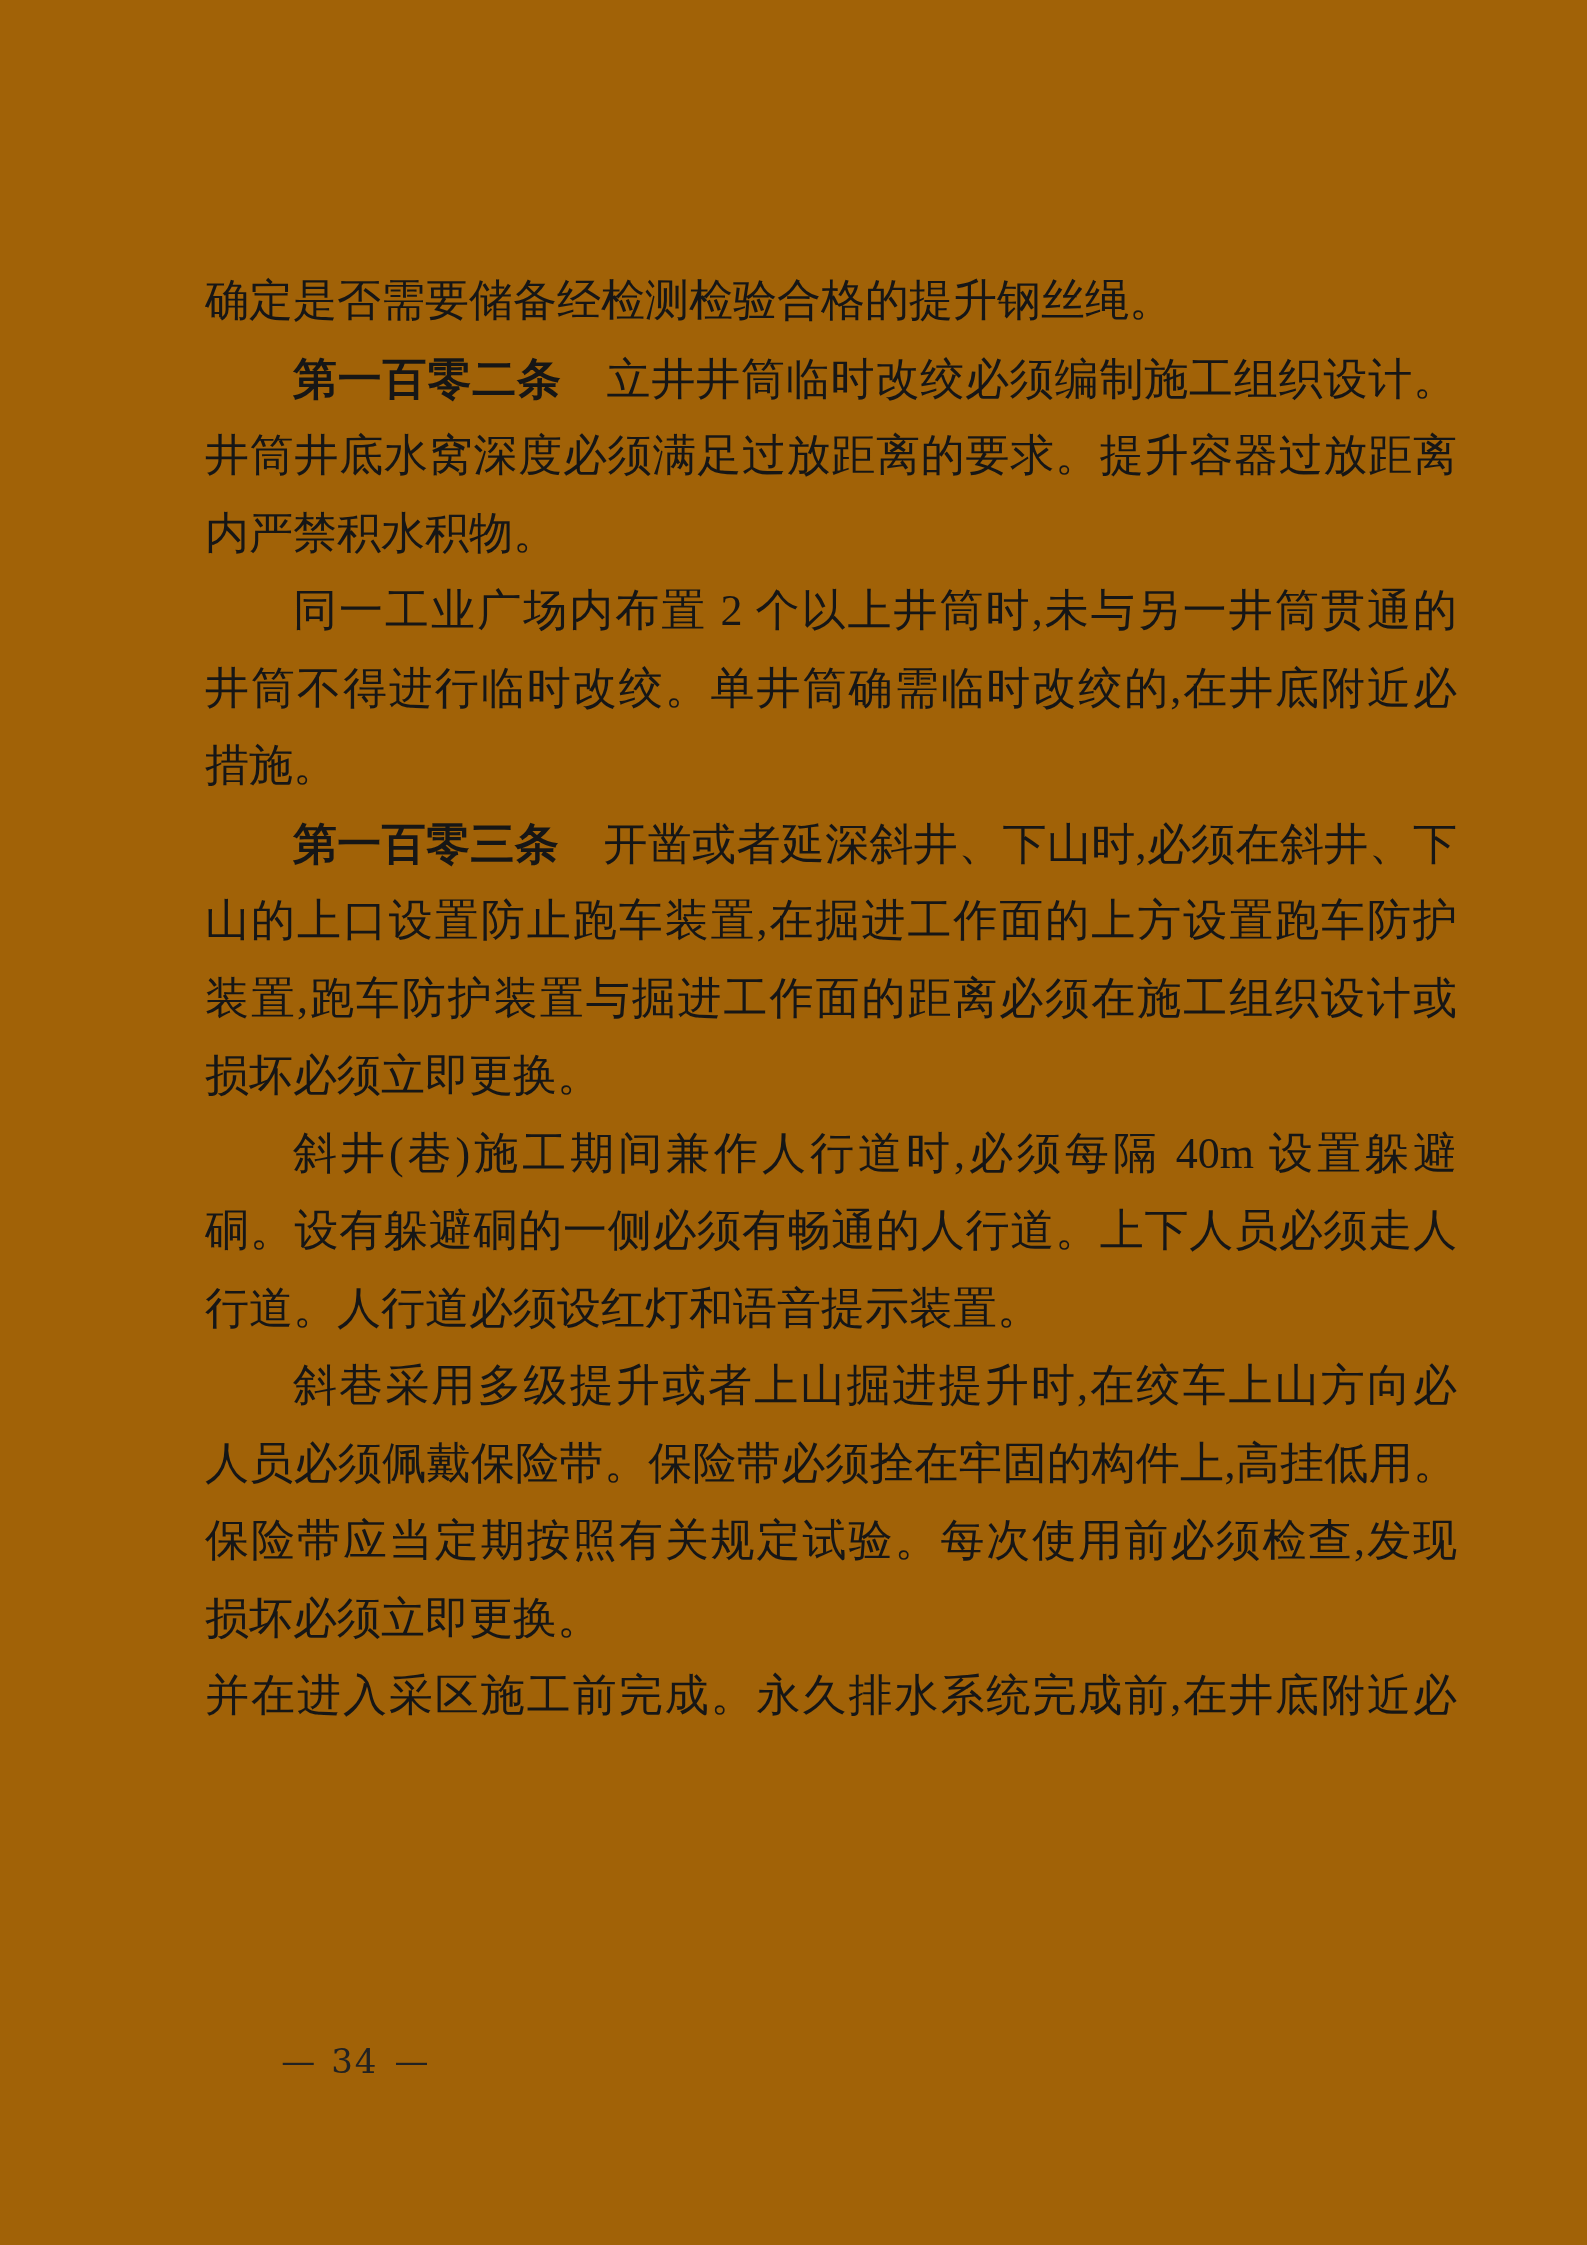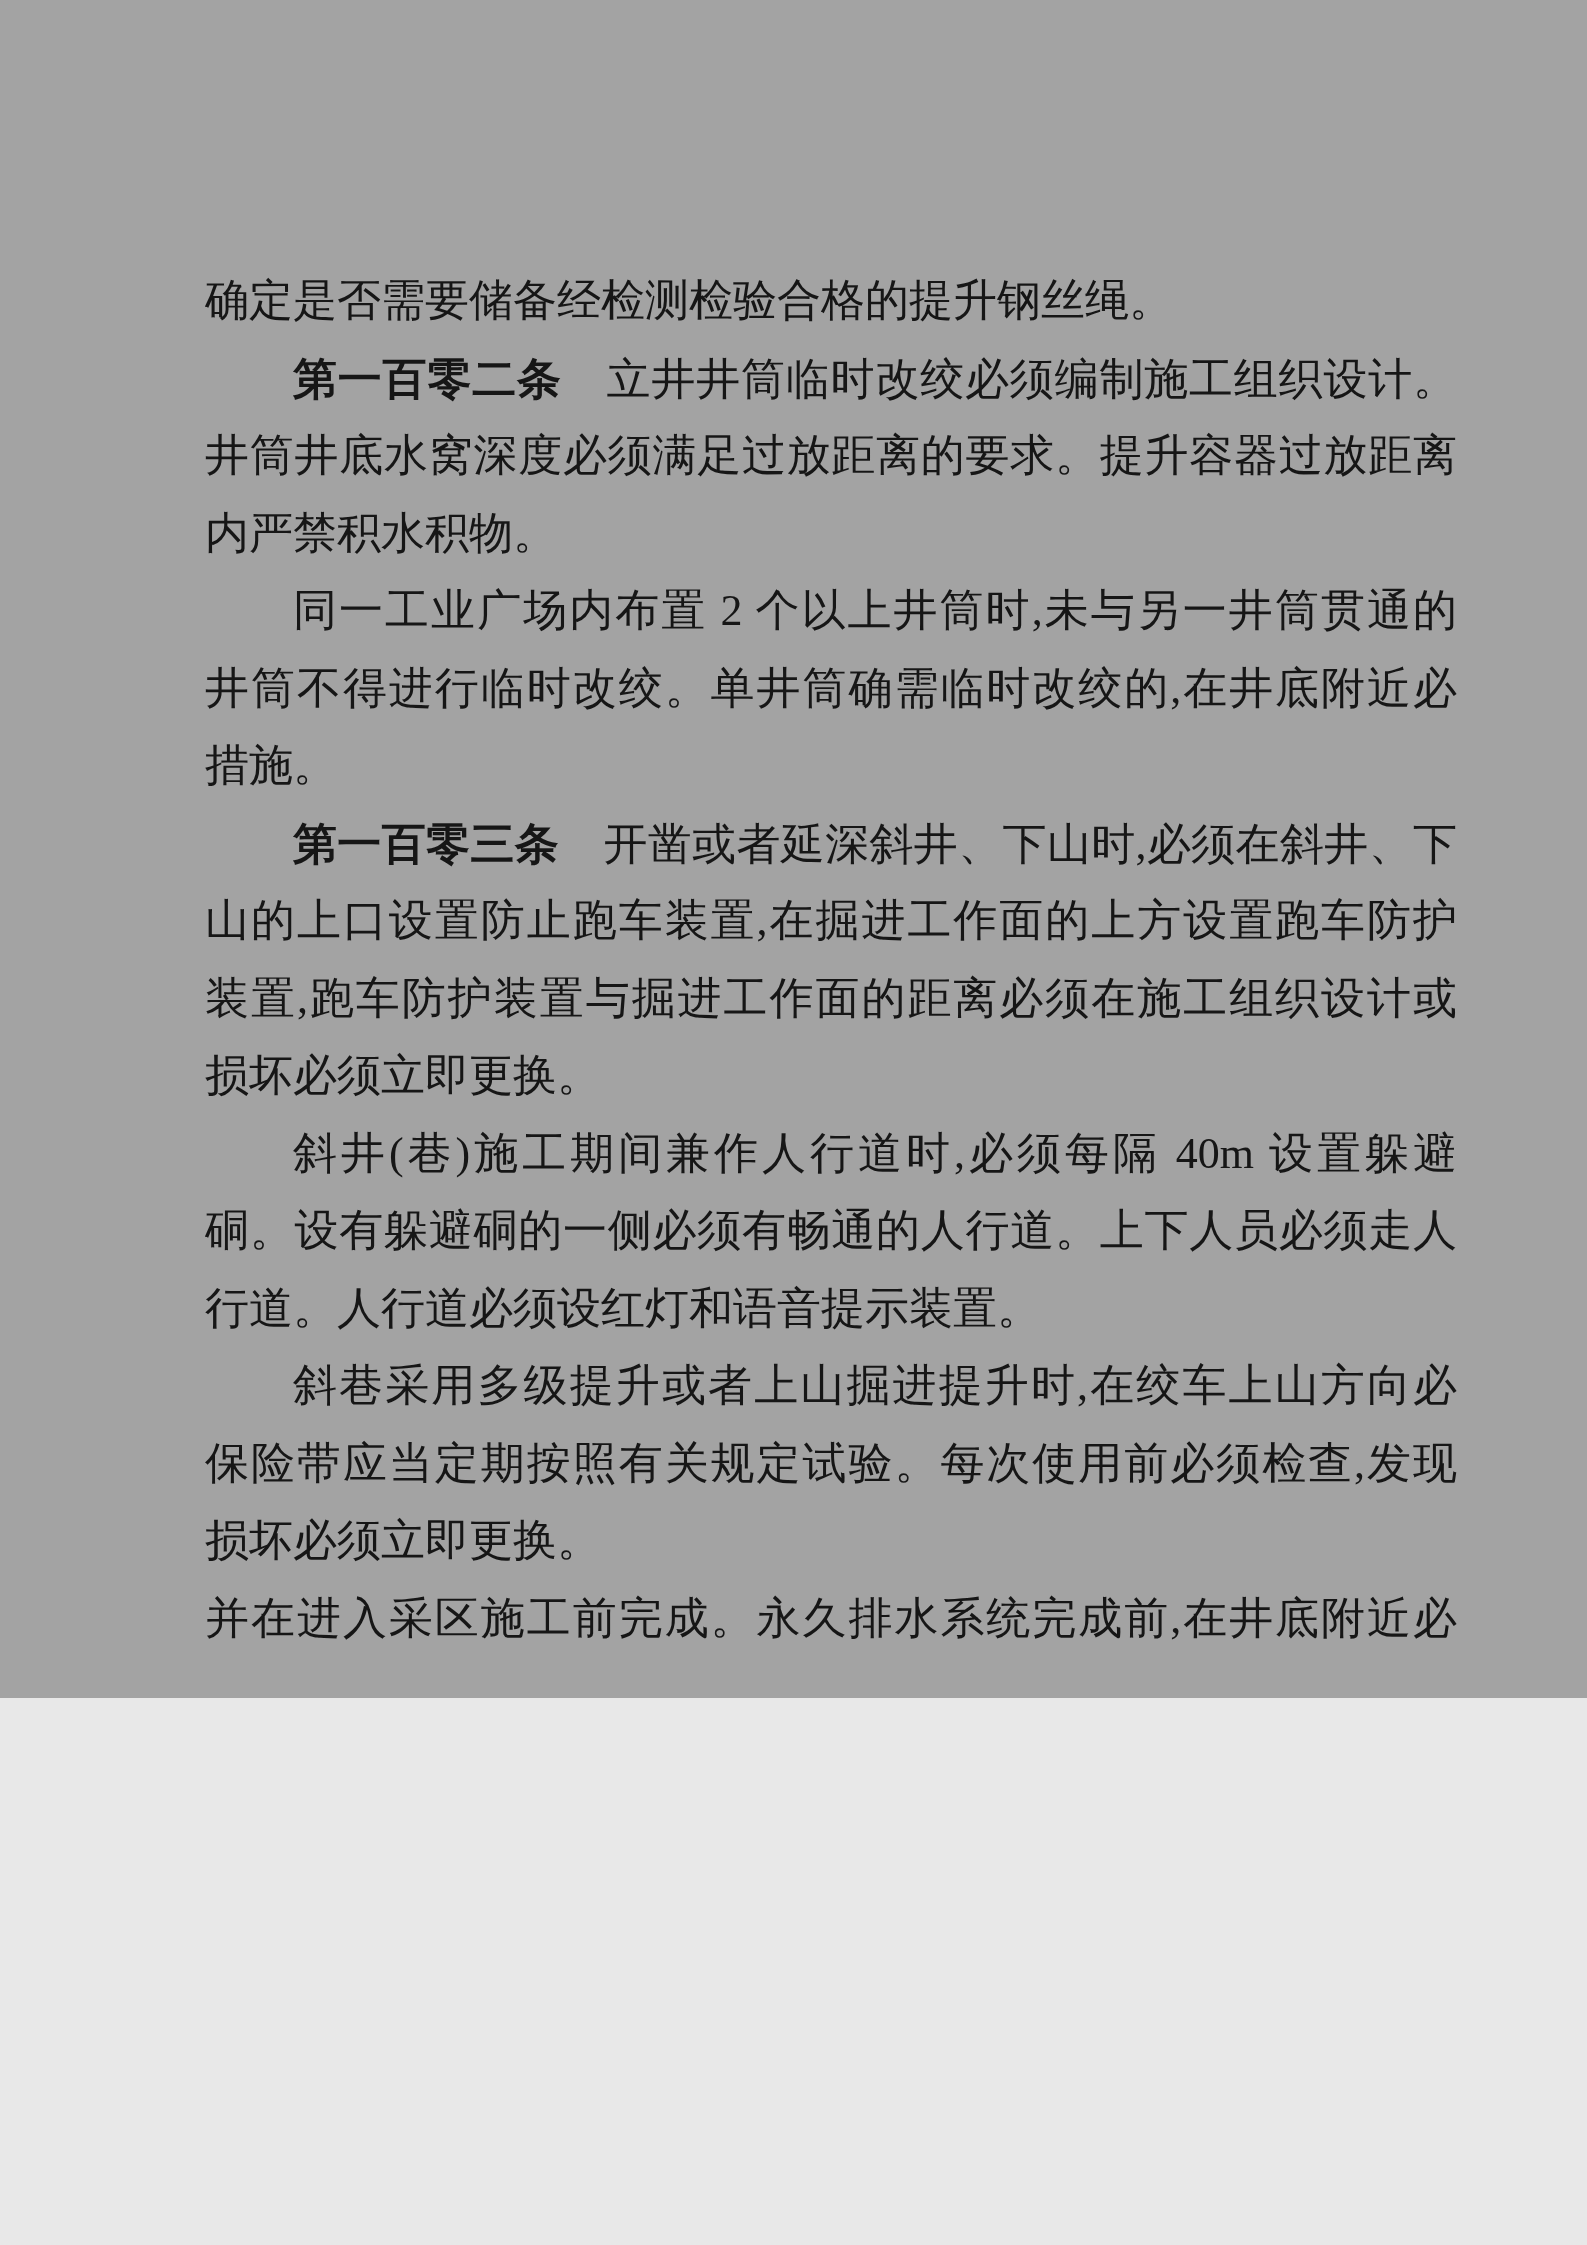--- a/index.html
+++ b/index.html
@@ -4,22 +4,22 @@
 <title>Document Page</title>
 <style>
   html, body {
     margin: 0;
     padding: 0;
     background: #e8e8e8;
   }
   .page {
     position: relative;
     width: 1587px;
-    height: 1698px;
-    background: #a3a3a3;
+    height: 2245px;
+    background: #a16207;
     overflow: hidden;
     font-family: "Liberation Serif", "DejaVu Serif", serif;
     color: #161616;
   }
   .body-text {
     position: absolute;
     left: 205px;
     top: 262px;
     width: 1252px;
   }
@@ -77,20 +77,21 @@
       <div class="line"><span>井筒不得进行临时改绞。单井筒确需临时改绞的,在井底附近必</span></div>
       <div class="line last"><span>措施。</span></div>
       <div class="line indent"><span class="article">第一百零三条</span><span class="gap"></span><span>开凿或者延深斜井、下山时,必须在斜井、下</span></div>
       <div class="line"><span>山的上口设置防止跑车装置,在掘进工作面的上方设置跑车防护</span></div>
       <div class="line"><span>装置,跑车防护装置与掘进工作面的距离必须在施工组织设计或</span></div>
       <div class="line last"><span>损坏必须立即更换。</span></div>
       <div class="line indent"><span>斜井(巷)施工期间兼作人行道时,必须每隔 40m 设置躲避</span></div>
       <div class="line"><span>硐。设有躲避硐的一侧必须有畅通的人行道。上下人员必须走人</span></div>
       <div class="line last"><span>行道。人行道必须设红灯和语音提示装置。</span></div>
       <div class="line indent"><span>斜巷采用多级提升或者上山掘进提升时,在绞车上山方向必</span></div>
+      <div class="line"><span>人员必须佩戴保险带。保险带必须拴在牢固的构件上,高挂低用。</span></div>
       <div class="line"><span>保险带应当定期按照有关规定试验。每次使用前必须检查,发现</span></div>
       <div class="line last"><span>损坏必须立即更换。</span></div>
       <div class="line"><span>并在进入采区施工前完成。永久排水系统完成前,在井底附近必</span></div>
     </div>
   <div class="footer">
     <span>—</span><span class="num">34</span><span>—</span>
   </div>
 </div>
 
 </body></html>

